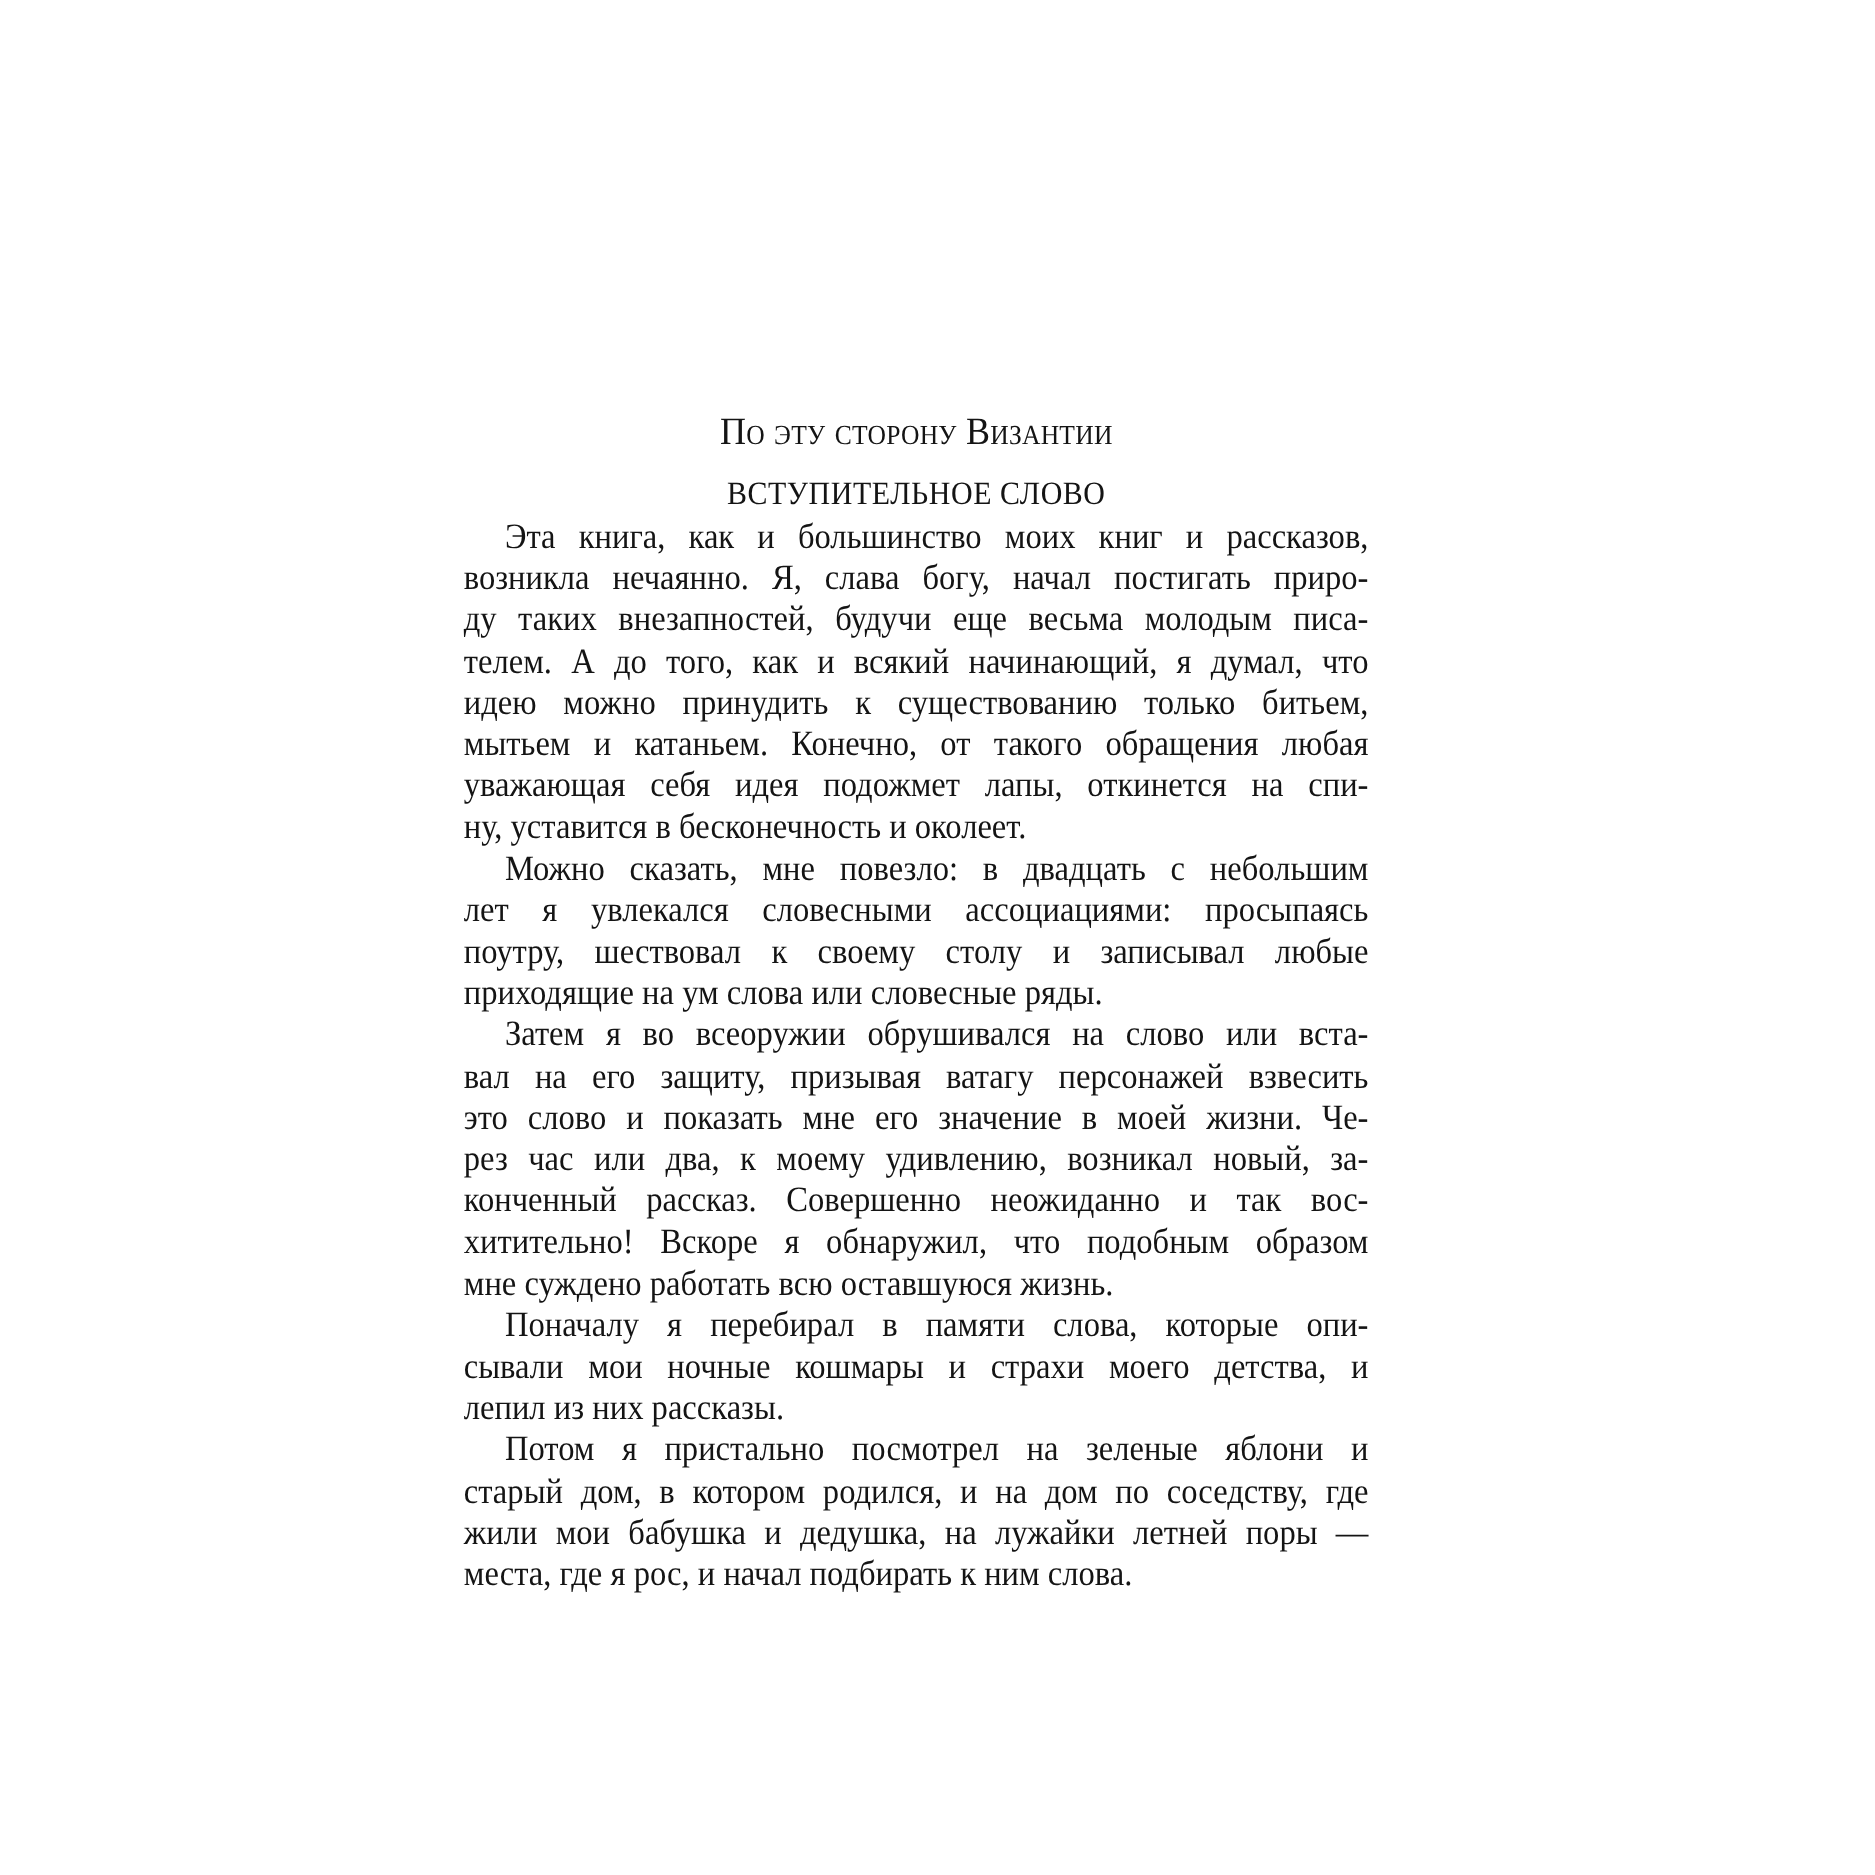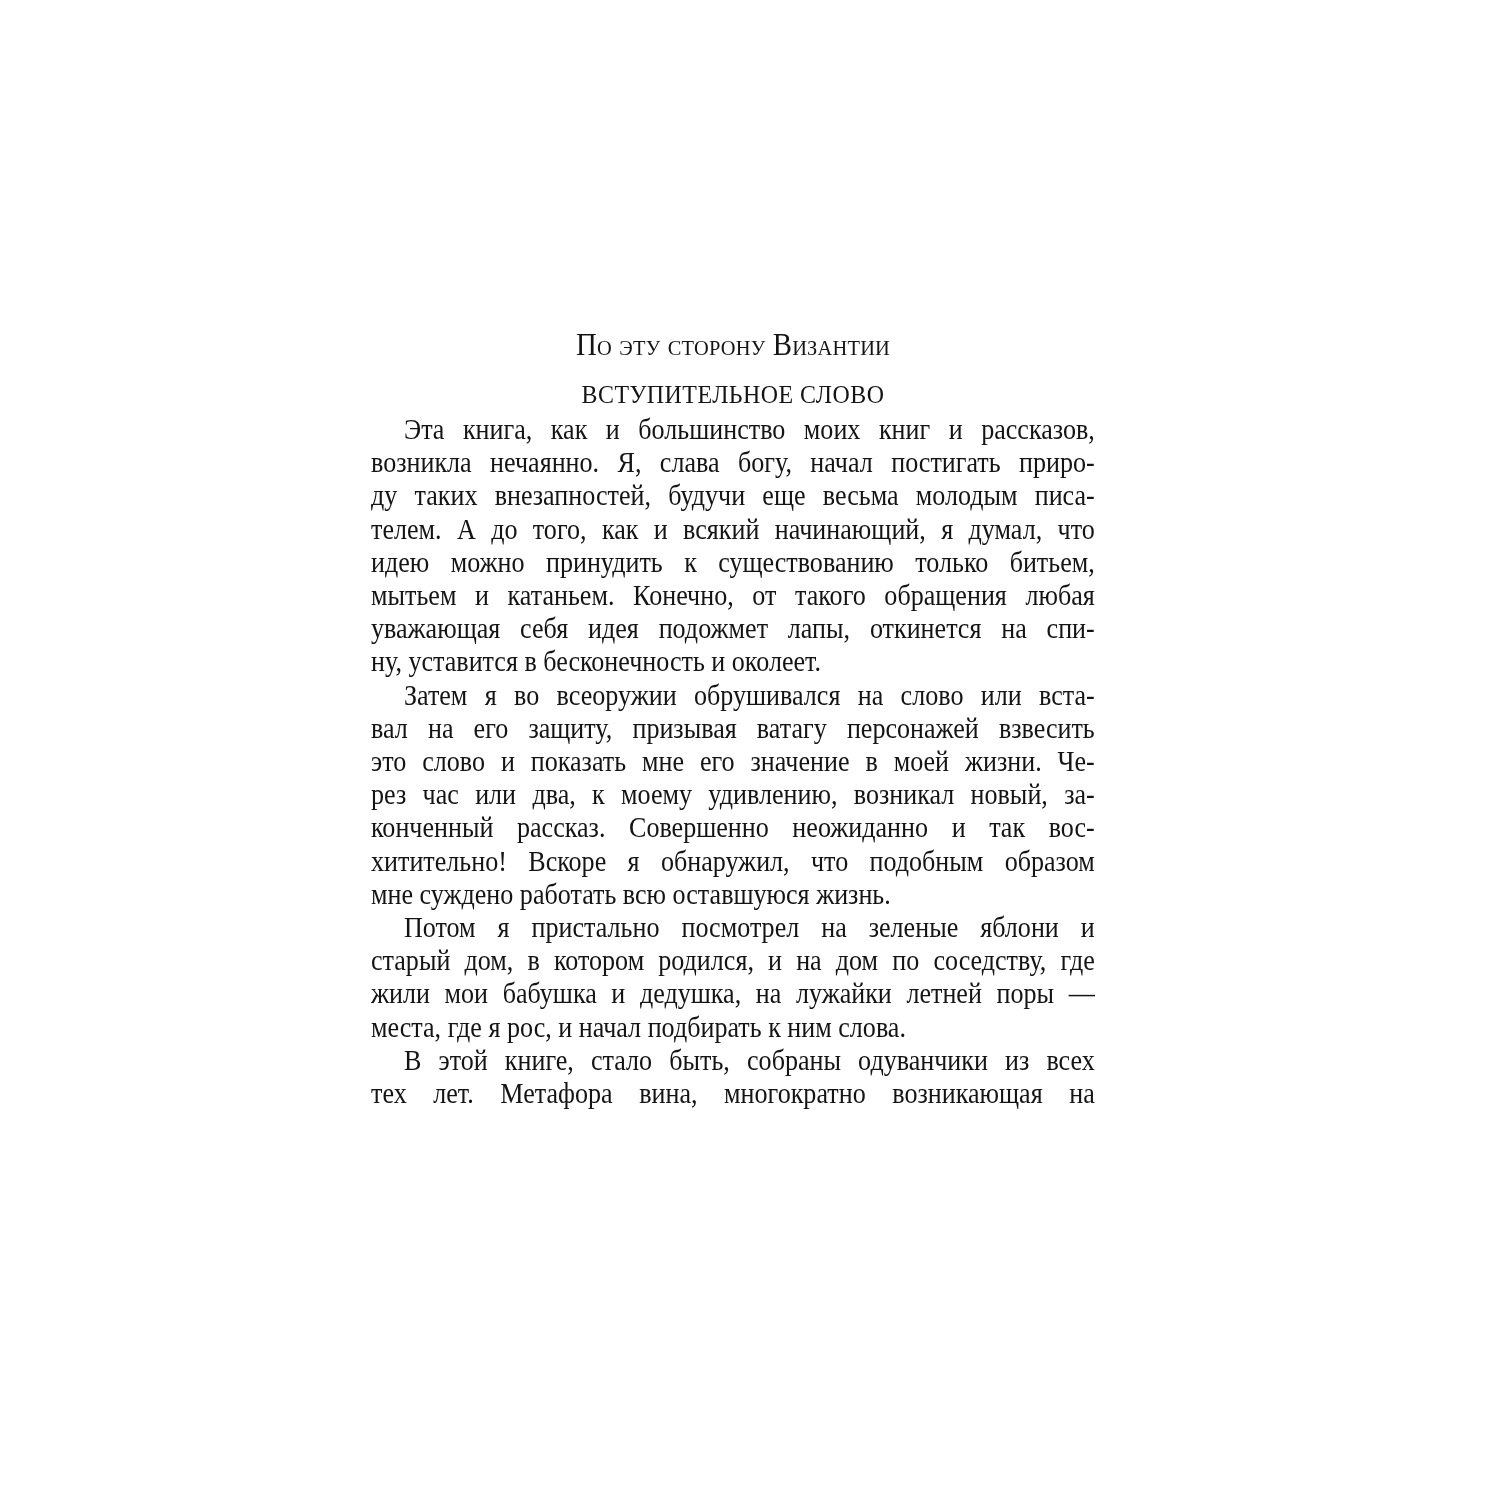--- a/index.html
+++ b/index.html
@@ -81,37 +81,44 @@
       <span class="line indent">Эта книга, как и большинство моих книг и рассказов,</span>
       <span class="line">возникла нечаянно. Я, слава богу, начал постигать приро-</span>
       <span class="line">ду таких внезапностей, будучи еще весьма молодым писа-</span>
       <span class="line">телем. А до того, как и всякий начинающий, я думал, что</span>
       <span class="line">идею можно принудить к существованию только битьем,</span>
       <span class="line">мытьем и катаньем. Конечно, от такого обращения любая</span>
       <span class="line">уважающая себя идея подожмет лапы, откинется на спи-</span>
       <span class="line last">ну, уставится в бесконечность и околеет.</span>
     </p>
 
+    <p class="para">
+      <span class="line indent">Можно сказать, мне повезло: в двадцать с небольшим</span>
+      <span class="line">лет я увлекался словесными ассоциациями: просыпаясь</span>
+      <span class="line">поутру, шествовал к своему столу и записывал любые</span>
+      <span class="line last">приходящие на ум слова или словесные ряды.</span>
+    </p>
 
     <p class="para">
       <span class="line indent">Затем я во всеоружии обрушивался на слово или вста-</span>
       <span class="line">вал на его защиту, призывая ватагу персонажей взвесить</span>
       <span class="line">это слово и показать мне его значение в моей жизни. Че-</span>
       <span class="line">рез час или два, к моему удивлению, возникал новый, за-</span>
       <span class="line">конченный рассказ. Совершенно неожиданно и так вос-</span>
       <span class="line">хитительно! Вскоре я обнаружил, что подобным образом</span>
       <span class="line last">мне суждено работать всю оставшуюся жизнь.</span>
     </p>
 
+    <p class="para">
+      <span class="line indent">Поначалу я перебирал в памяти слова, которые опи-</span>
+      <span class="line">сывали мои ночные кошмары и страхи моего детства, и</span>
+      <span class="line last">лепил из них рассказы.</span>
+    </p>
 
     <p class="para">
       <span class="line indent">Потом я пристально посмотрел на зеленые яблони и</span>
       <span class="line">старый дом, в котором родился, и на дом по соседству, где</span>
       <span class="line">жили мои бабушка и дедушка, на лужайки летней поры —</span>
       <span class="line last">места, где я рос, и начал подбирать к ним слова.</span>
     </p>
 
-    <p class="para">
-      <span class="line indent">В этой книге, стало быть, собраны одуванчики из всех</span>
-      <span class="line">тех лет. Метафора вина, многократно возникающая на</span>
-    </p>
   </div>
 </div>
 
 </body></html>

